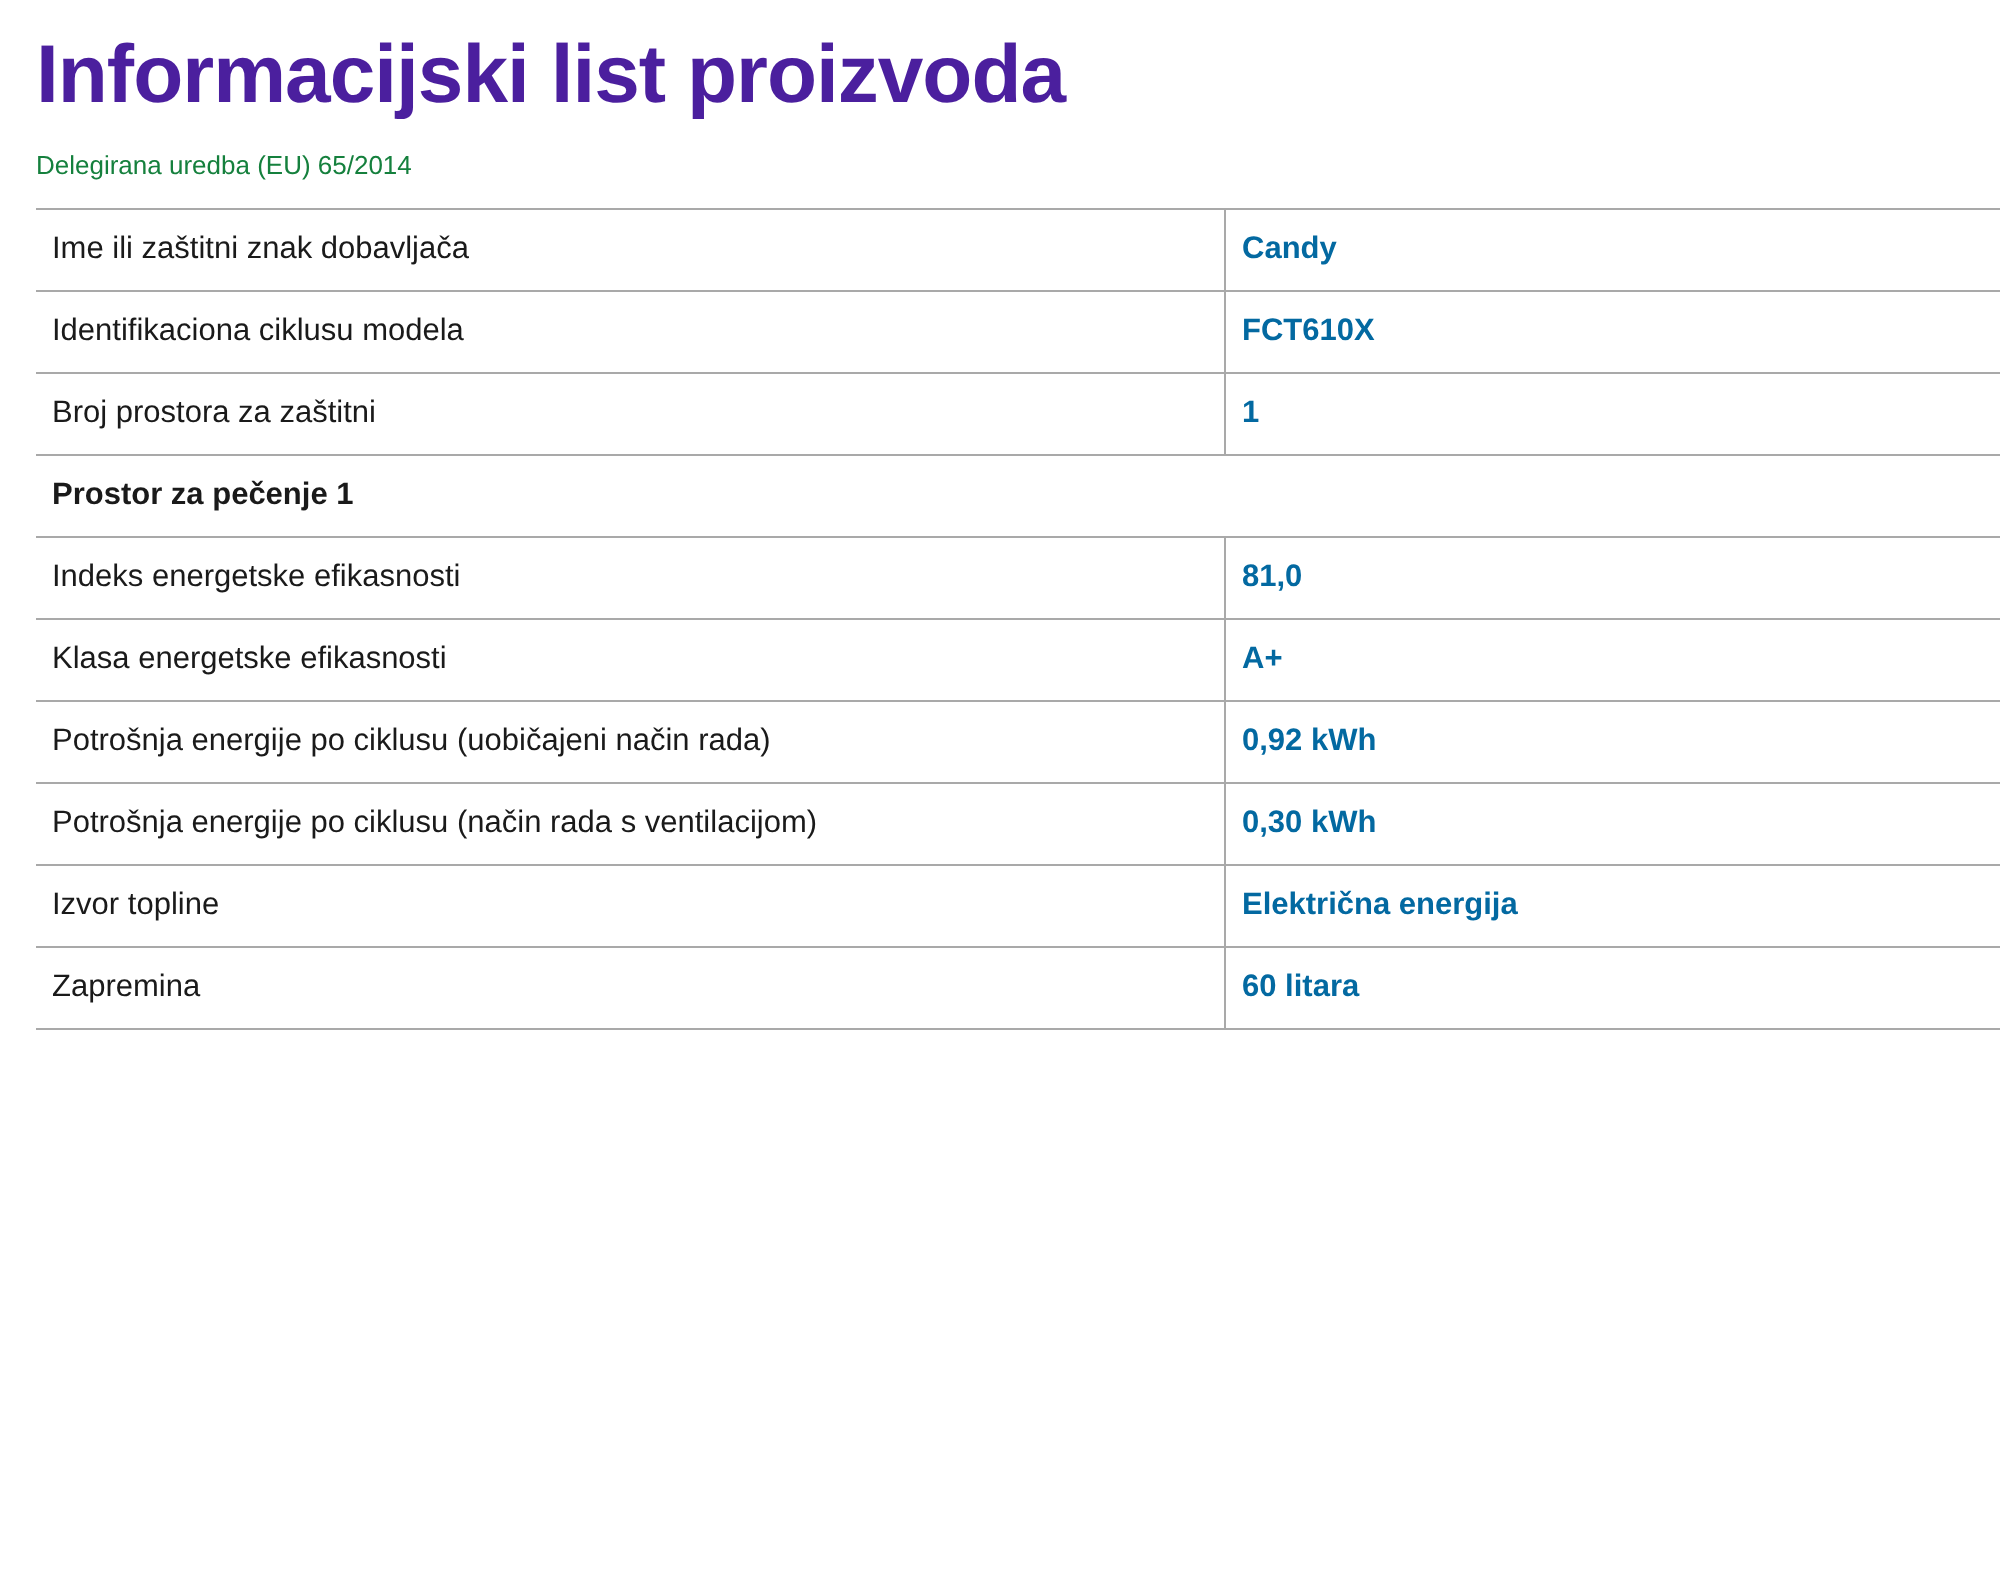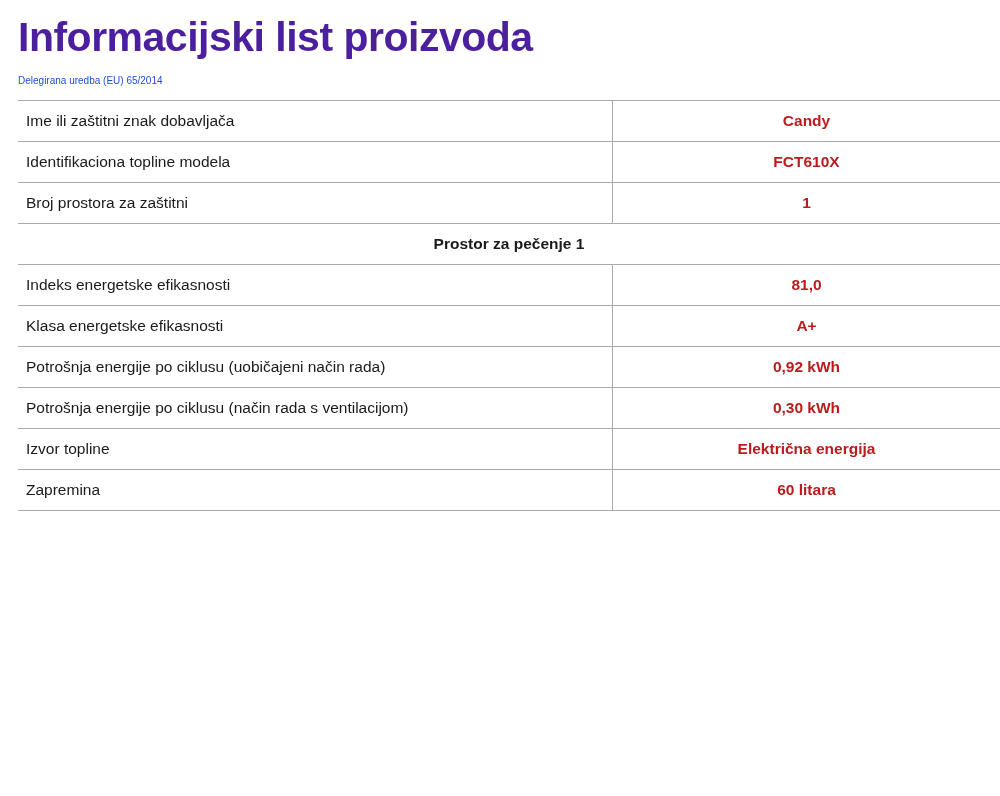--- a/index.html
+++ b/index.html
@@ -22,22 +22,22 @@
   }
   .doc-title {
     font-size: 41px;
     font-weight: bold;
     color: #4b1f9e;
     letter-spacing: -0.5px;
     line-height: 1.15;
     margin: 0 0 14px 0;
   }
   .doc-subtitle {
-    font-size: 10px;
-    color: #1d4ed8;
+    font-size: 13px;
+    color: #15803d;
     margin: 12px 0 14px 0;
   }
   table.spec {
     border-collapse: collapse;
     width: 982px;
     table-layout: fixed;
   }
   table.spec tr {
     height: 41px;
   }
@@ -49,31 +49,30 @@
     vertical-align: middle;
     margin-left: 37px;
   }
   td.label {
     width: 578px;
     border-right: 1px solid #a9a9a9;
     color: #1a1a1a;
     padding-left: 6px;
   }
   td.value {
-    text-align: center;
+    text-align: left;
     font-weight: bold;
-    color: #b91c1c;
+    color: #0369a1;
   }
   tr.section td {
     font-weight: bold;
     border-right: none;
   }
   tr.section td.label {
     border-right: none;
-    text-align: center;
   }
   .spacer {
     height: 240px;
   }
 </style>
 </head>
 <body>
 
 <div class="page">
 
@@ -81,21 +80,21 @@
 
   <div class="doc-subtitle">Delegirana uredba (EU) 65/2014</div>
 
   <table class="spec">
     <tbody>
         <tr>
           <td class="label">Ime ili zaštitni znak dobavljača</td>
           <td class="value">Candy</td>
         </tr>
         <tr>
-          <td class="label">Identifikaciona topline modela</td>
+          <td class="label">Identifikaciona ciklusu modela</td>
           <td class="value">FCT610X</td>
         </tr>
         <tr>
           <td class="label">Broj prostora za zaštitni</td>
           <td class="value">1</td>
         </tr>
         <tr class="section">
           <td class="label" colspan="2">Prostor za pečenje 1</td>
         </tr>
         <tr>

